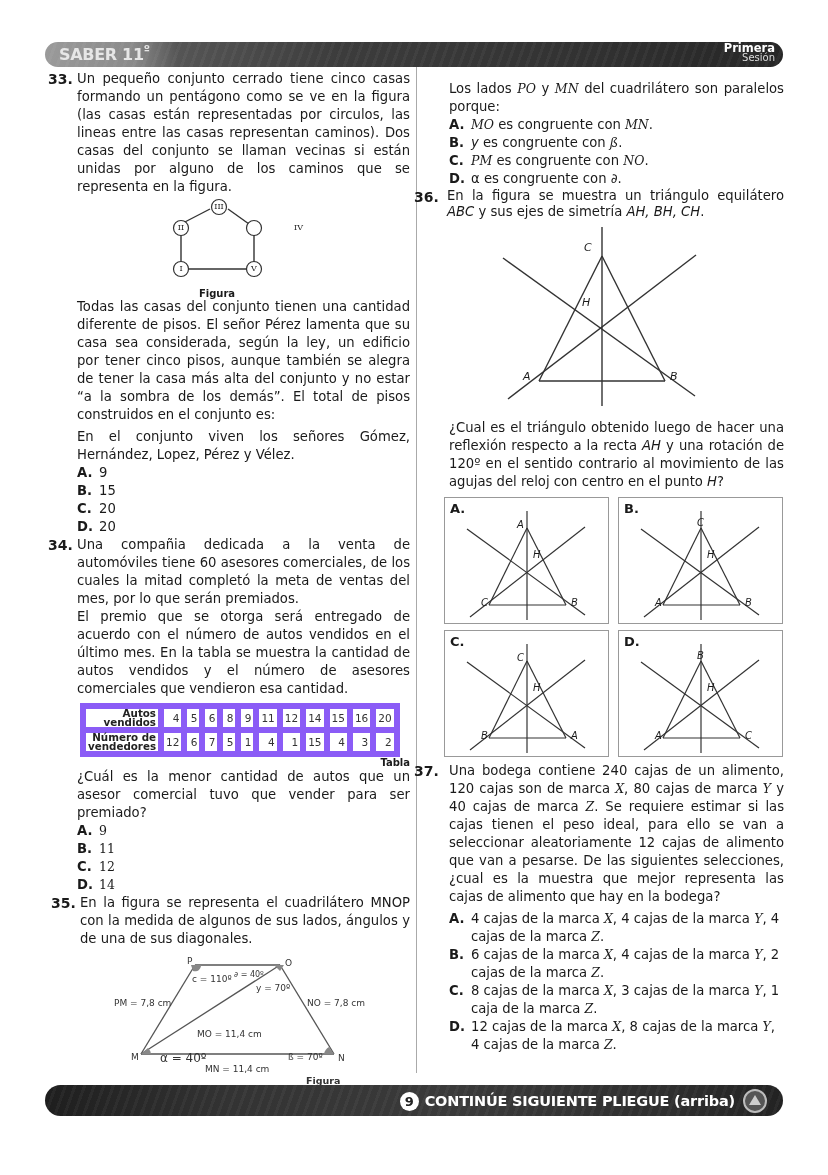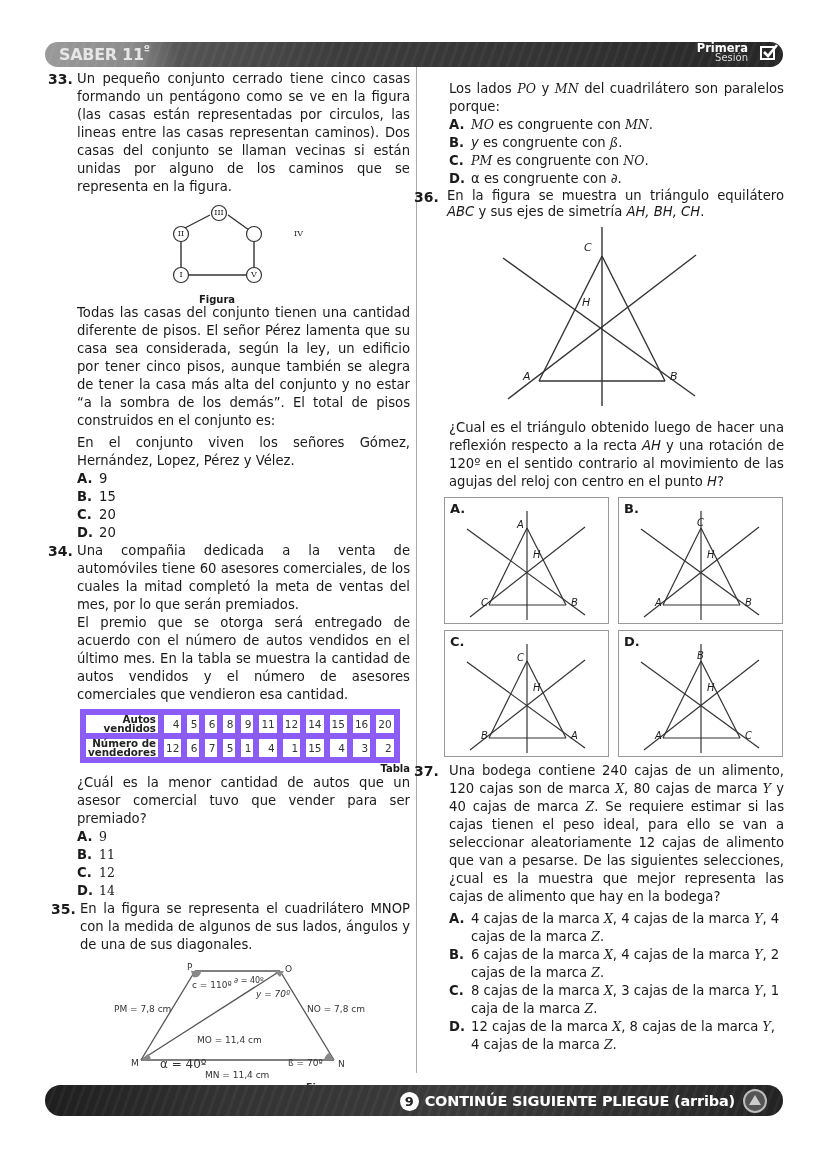--- a/index.html
+++ b/index.html
@@ -15,21 +15,21 @@
   }
   .header-bar::after {
     content: ""; position: absolute; inset: 0;
     background: repeating-linear-gradient(110deg, rgba(255,255,255,0.04) 0 3px, rgba(0,0,0,0) 3px 9px);
   }
   .header-title {
     position: absolute; left: 14px; top: 2px; font-family: "DejaVu Sans", sans-serif;
     font-weight: bold; font-size: 16px; color: #e6e6e6; letter-spacing: -0.3px; z-index: 2;
   }
   .header-title sup { font-size: 11px; position: relative; top: -1px; }
-  .session-block { position: absolute; right: 8px; top: 1px; z-index: 2; display: flex; align-items: center; gap: 12px; }
+  .session-block { position: absolute; right: 8px; top: 1px; z-index: 2; display: flex; align-items: center; gap: 12px; flex-direction: column; }
   .session-text { text-align: right; line-height: 10px; }
   .session-text .s1 { font-weight: bold; font-size: 11.5px; color: #fff; display: block; }
   .session-text .s2 { font-size: 10px; color: #ddd; display: block; }
   .check-box { width: 15px; height: 14px; border: 2px solid #fff; position: relative; }
   .check-box svg { position: absolute; left: -1px; top: -5px; }
 
   
   .footer-bar {
     position: absolute; left: 45px; top: 1085px; width: 738px; height: 31px;
     border-radius: 16px;
@@ -102,21 +102,21 @@
   </div>
 </div>
 
 <div class="col-divider"></div>
 
 <div class="col col-left">
 
   <div class="q">
     <span class="q-num">33.</span>
     <div class="p">Un pequeño conjunto cerrado tiene cinco casas formando un pentágono como se ve en la figura (las casas están representadas por circulos, las lineas entre  las casas representan caminos). Dos casas del conjunto se llaman vecinas si están unidas por alguno de los caminos que se representa en la figura.</div>
-    <div style="position:relative;height:100px;margin-top:8px;">
+    <div style="position:relative;height:100px;margin-top:2px;">
       <svg width="333" height="88" viewBox="0 0 333 88" style="position:absolute;left:0;top:0;">
         <g stroke="#333" stroke-width="1.4" fill="none">
           <line x1="104" y1="26" x2="133" y2="11"></line>
           <line x1="151" y1="11" x2="172" y2="26"></line>
           <line x1="104" y1="34" x2="104" y2="66"></line>
           <line x1="177" y1="34" x2="177" y2="66"></line>
           <line x1="111" y1="71" x2="170" y2="71"></line>
         </g>
         <g stroke="#333" stroke-width="1.2" fill="#fff">
           <circle cx="142" cy="9" r="7.5"></circle>
@@ -212,21 +212,21 @@
         <path d="M93 102 L103 102 A10 10 0 0 0 100 96 Z"></path>
         <path d="M286 102 L276 102 A10 10 0 0 1 281 95 Z"></path>
       </g>
     </svg>
     <span style="position:absolute;left:139px;top:0px;">P</span>
     <span style="position:absolute;left:237px;top:2px;">O</span>
     <span style="position:absolute;left:83px;top:96px;">M</span>
     <span style="position:absolute;left:290px;top:97px;">N</span>
     <span style="position:absolute;left:144px;top:18px;">c = 110º</span>
     <span style="position:absolute;left:186px;top:14px;font-size:8px;">∂ = 40º</span>
-    <span style="position:absolute;left:208px;top:27px;font-style:italic;">y = 70º</span>
+    <span style="position:absolute;left:208px;top:27px;">y = 70º</span>
     <span style="position:absolute;left:66px;top:42px;">PM = 7,8 cm</span>
     <span style="position:absolute;left:259px;top:42px;">NO = 7,8 cm</span>
     <span style="position:absolute;left:149px;top:73px;">MO = 11,4 cm</span>
     <span style="position:absolute;left:112px;top:97px;font-size:12px;">α = 40º</span>
     <span style="position:absolute;left:240px;top:96px;">ß = 70º</span>
     <span style="position:absolute;left:157px;top:108px;">MN = 11,4 cm</span>
     <span style="position:absolute;left:258px;top:120px;font-weight:bold;font-size:9.5px;">Figura</span>
   </div>
 </div>
 

